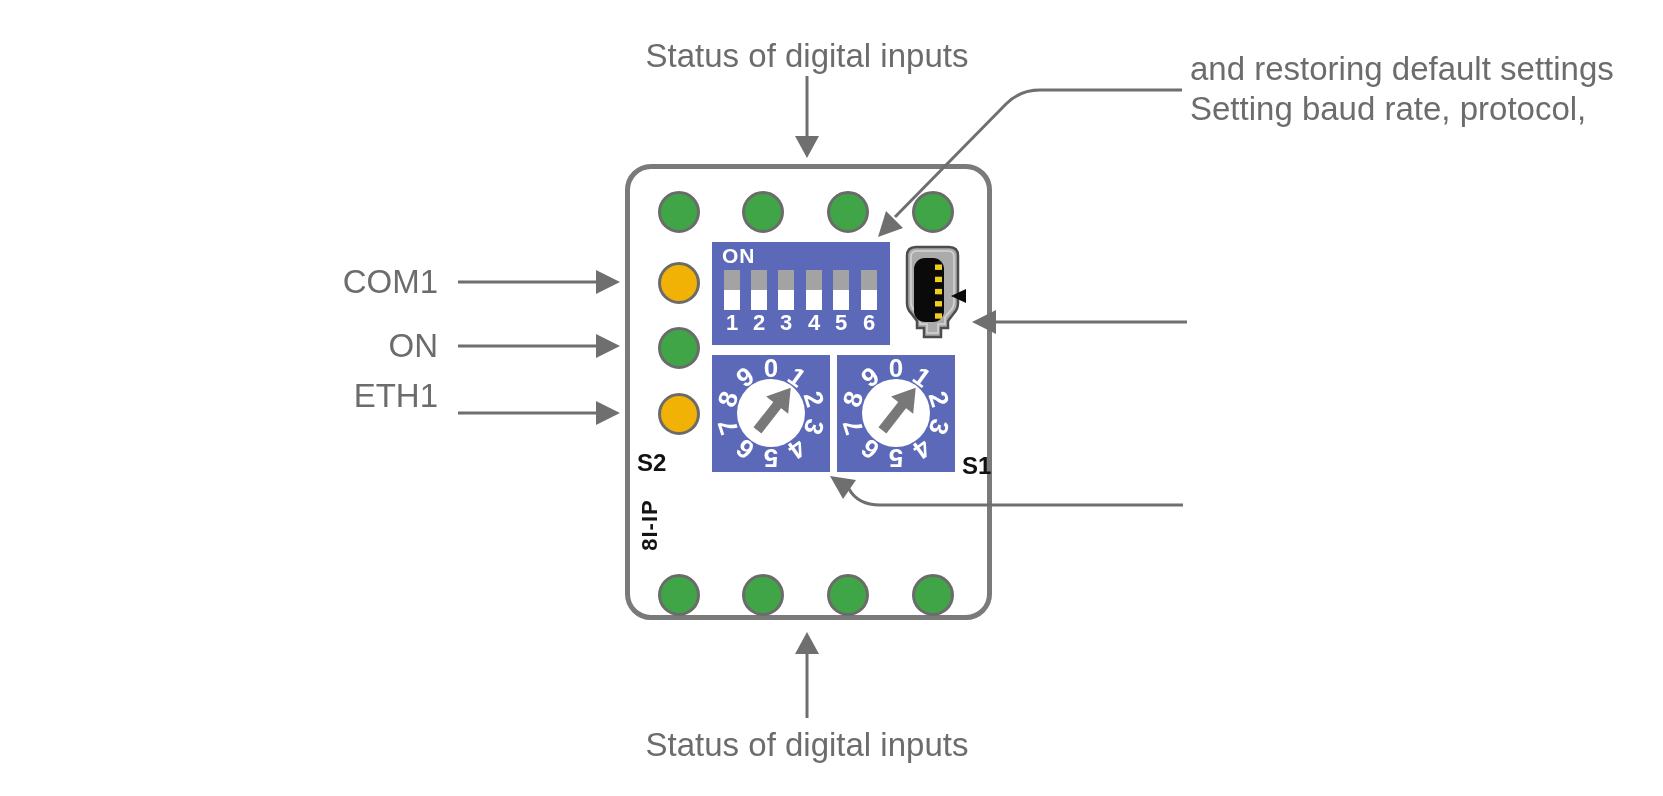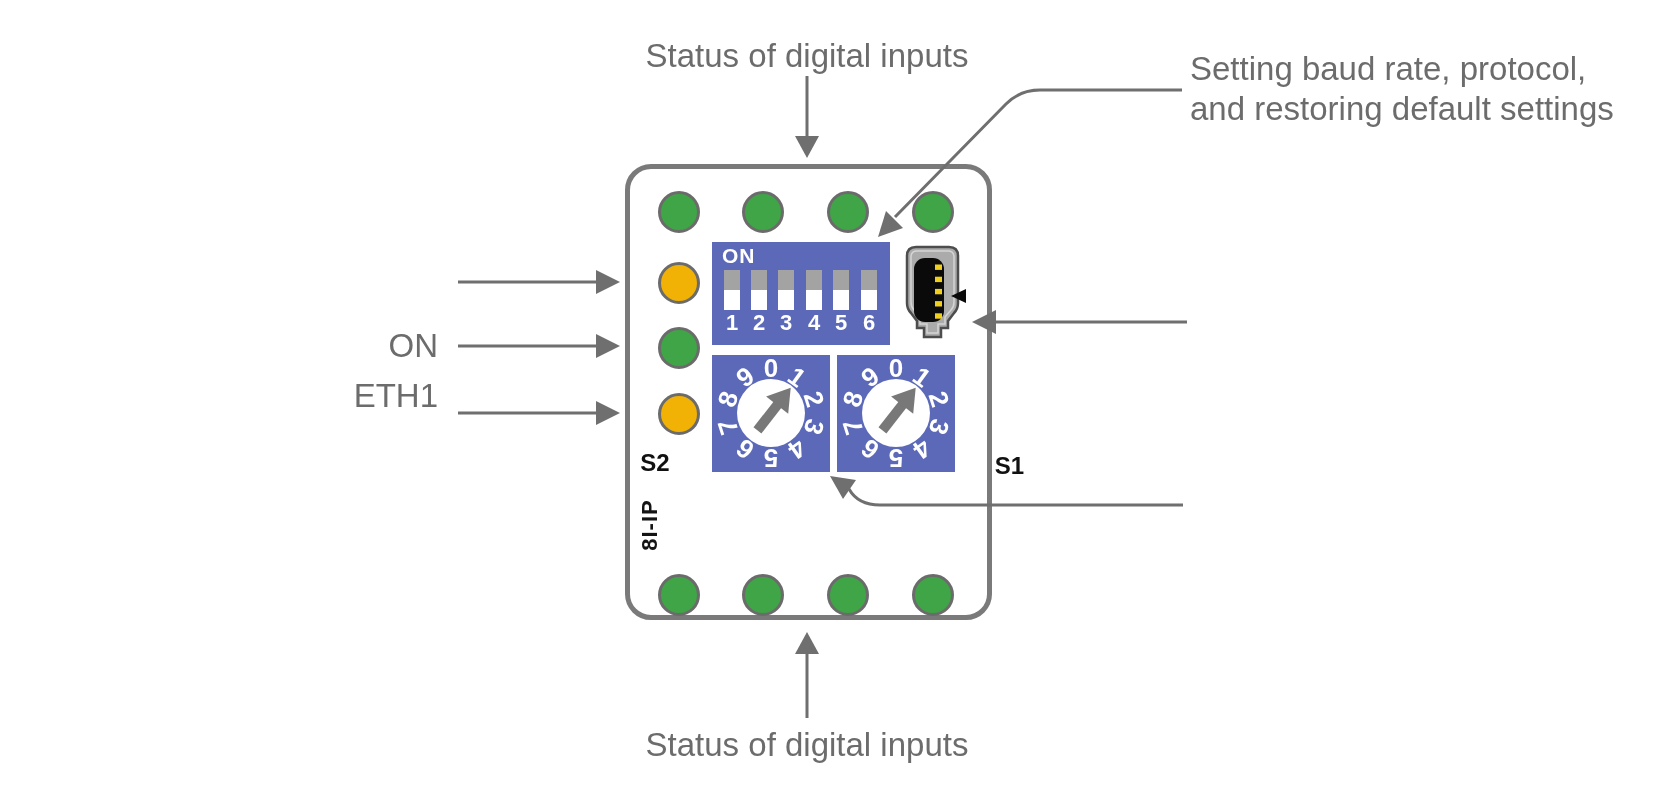--- a/index.html
+++ b/index.html
@@ -48,25 +48,26 @@
   .overlay line,.overlay polyline,.overlay path{stroke:var(--arrow-gray,#6F6F6F);stroke-width:3;fill:none;}
   .overlay polygon{fill:var(--arrow-gray,#6F6F6F);stroke:none;}
 </style>
 </head>
 <body>
 
 <div class="canvas">
 
   <div class="label top-label">Status of digital inputs</div>
   <div class="label bottom-label">Status of digital inputs</div>
+  <div class="label left-label com1-label">COM1</div>
   <div class="label left-label on-label">ON</div>
   <div class="label left-label eth1-label">ETH1</div>
   <div class="label baud-label">
+    <div>and restoring default settings</div>
     <div>Setting baud rate, protocol,</div>
-    <div>and restoring default settings</div>
   </div>
 
   <div class="device" id="device">
 
     <div class="dip" id="dip">
       <div class="dip-on">ON</div>
       <div id="dip-switches">
           <div class="dip-lever" style="left: 12px;"></div>
           <div class="dip-num" style="left: 6px;">1</div>
           <div class="dip-lever" style="left: 39px;"></div>
@@ -120,41 +121,41 @@
         <span class="rdigit" style="left: 85.4503px; top: 21.5942px; transform: translate(-50%, -50%) rotate(36deg);">1</span>
         <span class="rdigit" style="left: 101.798px; top: 44.0942px; transform: translate(-50%, -50%) rotate(72deg);">2</span>
         <span class="rdigit" style="left: 101.798px; top: 71.9058px; transform: translate(-50%, -50%) rotate(108deg);">3</span>
         <span class="rdigit" style="left: 85.4503px; top: 94.4058px; transform: translate(-50%, -50%) rotate(144deg);">4</span>
         <span class="rdigit" style="left: 59px; top: 103px; transform: translate(-50%, -50%) rotate(180deg);">5</span>
         <span class="rdigit" style="left: 32.5497px; top: 94.4058px; transform: translate(-50%, -50%) rotate(216deg);">6</span>
         <span class="rdigit" style="left: 16.2025px; top: 71.9058px; transform: translate(-50%, -50%) rotate(252deg);">7</span>
         <span class="rdigit" style="left: 16.2025px; top: 44.0942px; transform: translate(-50%, -50%) rotate(288deg);">8</span>
         <span class="rdigit" style="left: 32.5497px; top: 21.5942px; transform: translate(-50%, -50%) rotate(324deg);">9</span>
       </div>
-      <div class="rlabel" style="left: 0px; top: 281px; width: 50px; text-align: center;">S2</div>
+      <div class="rlabel" style="left: 7px; top: 281px; width: 50px; text-align: left;">S2</div>
       <div class="rotary" style="left: 207px; top: 186px;">
         <div class="knob"></div>
         <svg class="knob-arrow" width="118" height="117" viewBox="0 0 118 117">
           <g transform="rotate(38 59 58)" fill="#787878">
             <rect x="54" y="44" width="10" height="36"></rect>
             <polygon points="59,26 45,48 73,48"></polygon>
           </g>
         </svg>
         <span class="rdigit" style="left: 59px; top: 13px; transform: translate(-50%, -50%) rotate(0deg);">0</span>
         <span class="rdigit" style="left: 85.4503px; top: 21.5942px; transform: translate(-50%, -50%) rotate(36deg);">1</span>
         <span class="rdigit" style="left: 101.798px; top: 44.0942px; transform: translate(-50%, -50%) rotate(72deg);">2</span>
         <span class="rdigit" style="left: 101.798px; top: 71.9058px; transform: translate(-50%, -50%) rotate(108deg);">3</span>
         <span class="rdigit" style="left: 85.4503px; top: 94.4058px; transform: translate(-50%, -50%) rotate(144deg);">4</span>
         <span class="rdigit" style="left: 59px; top: 103px; transform: translate(-50%, -50%) rotate(180deg);">5</span>
         <span class="rdigit" style="left: 32.5497px; top: 94.4058px; transform: translate(-50%, -50%) rotate(216deg);">6</span>
         <span class="rdigit" style="left: 16.2025px; top: 71.9058px; transform: translate(-50%, -50%) rotate(252deg);">7</span>
         <span class="rdigit" style="left: 16.2025px; top: 44.0942px; transform: translate(-50%, -50%) rotate(288deg);">8</span>
         <span class="rdigit" style="left: 32.5497px; top: 21.5942px; transform: translate(-50%, -50%) rotate(324deg);">9</span>
       </div>
-      <div class="rlabel" style="left: 344px; top: 284px; width: 50px; text-align: right;">S1</div>
+      <div class="rlabel" style="left: 332px; top: 284px; width: 50px; text-align: left;">S1</div>
     </div>
 
   <svg class="overlay" width="1663" height="796">
     <g>
       <line x1="807" y1="76" x2="807" y2="137"></line>
         <polygon points="807,158 795,136 819,136"></polygon>
     </g>
     <g>
       <line x1="807" y1="718" x2="807" y2="654"></line>
         <polygon points="807,632 795,654 819,654"></polygon>

